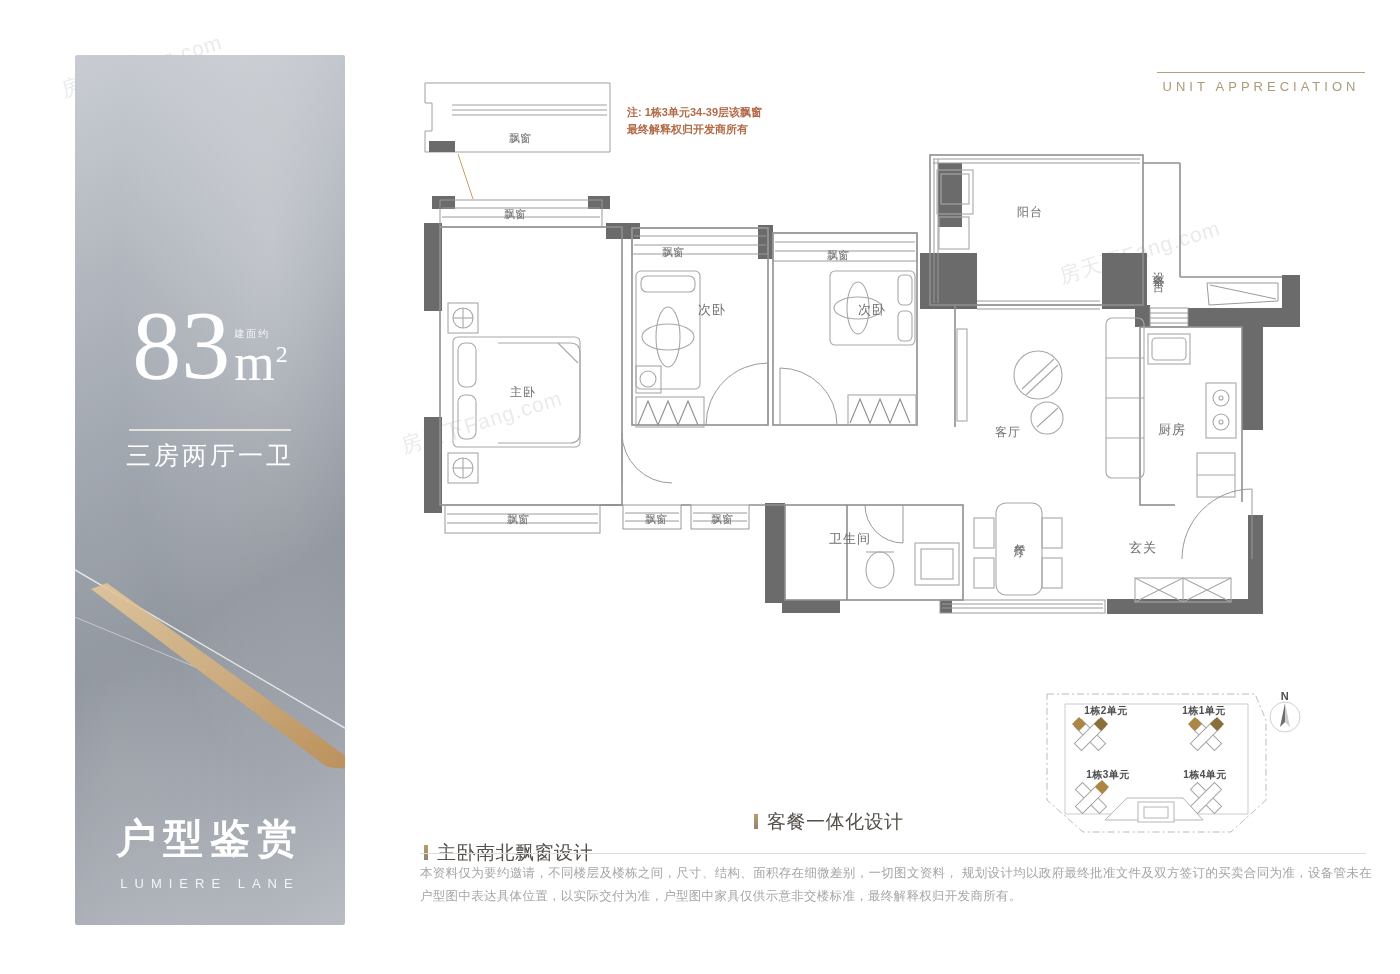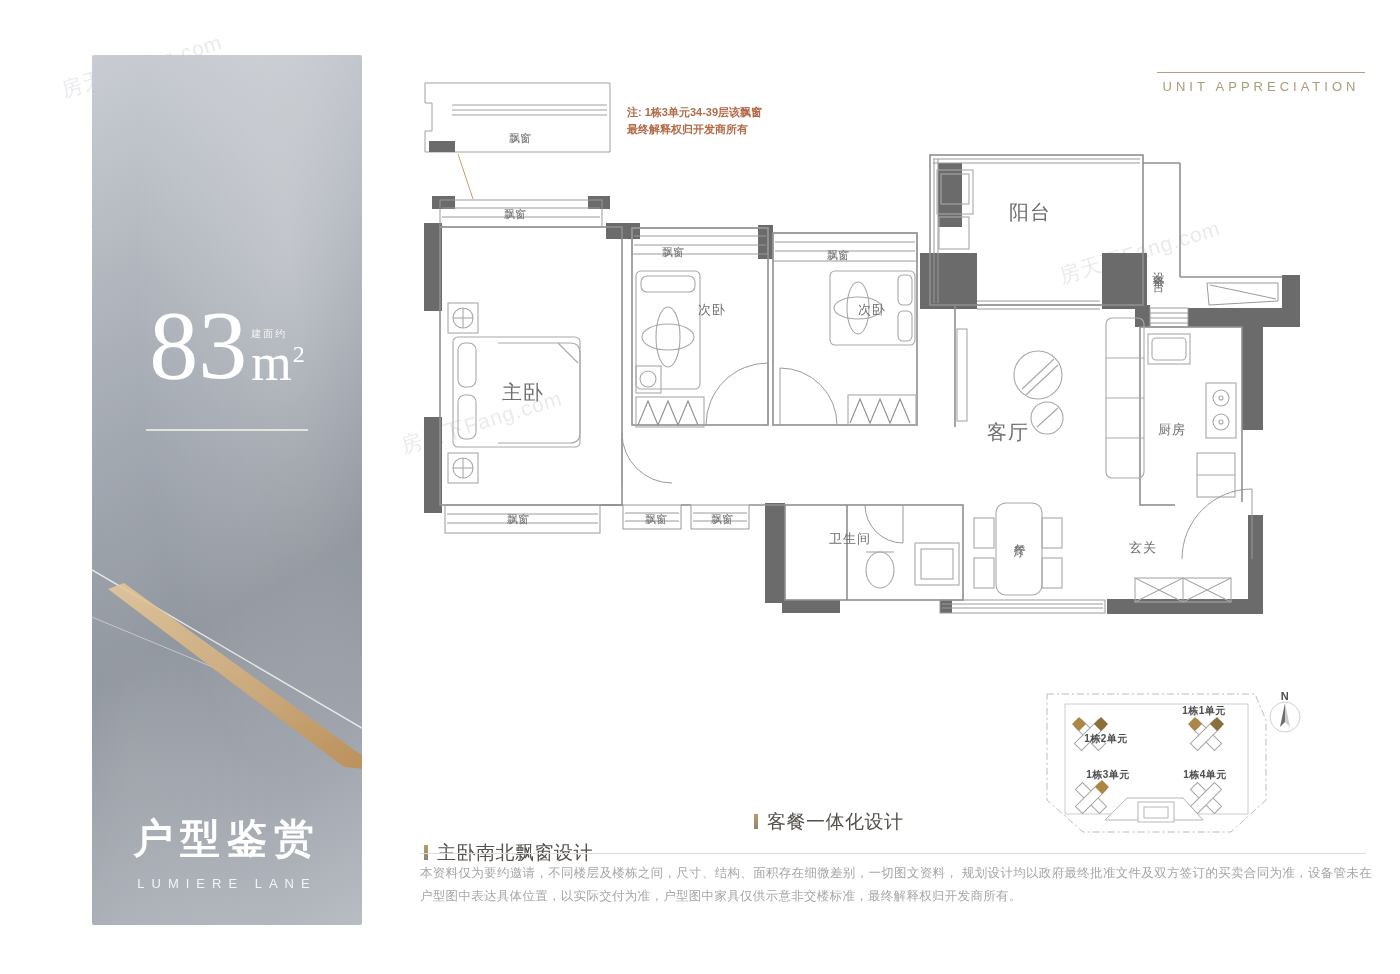--- a/index.html
+++ b/index.html
@@ -7,21 +7,21 @@
        font-family:"Liberation Sans",sans-serif;}
   .page{position:absolute;inset:0;}
 
   
   .wm{position:absolute;color:#9aa2ad;opacity:.22;font-size:21px;letter-spacing:1px;
       transform:rotate(-17deg);pointer-events:none;white-space:nowrap;}
 
   
   .panel{position:absolute;left:75px;top:55px;width:270px;height:870px;border-radius:2px;
          background:linear-gradient(152deg,#c9cdd3 0%,#b7bcc3 18%,#9aa0a9 45%,#8a9098 62%,#a2a7af 82%,#b8bcc3 100%);
-         overflow:hidden;margin-left:17px;}
+         overflow:hidden;}
   .panel::after{content:"";position:absolute;inset:0;
          background:radial-gradient(ellipse at 72% 22%,rgba(255,255,255,.28),transparent 55%),
                     radial-gradient(ellipse at 15% 80%,rgba(255,255,255,.10),transparent 50%);}
   .panel svg{position:absolute;inset:0;}
   .area-row{position:absolute;top:252px;left:0;width:100%;display:flex;justify-content:center;
             align-items:flex-end;color:#fff;z-index:2;}
   .area-num{font-family:"Liberation Serif",serif;font-size:98px;line-height:.78;font-weight:400;}
   .unit-col{display:flex;flex-direction:column;align-items:flex-start;margin-left:4px;}
   .area-prefix{font-size:10px;letter-spacing:2px;opacity:.85;margin-bottom:1px;}
   .area-unit{font-family:"Liberation Serif",serif;font-size:52px;line-height:.8;}
@@ -37,21 +37,21 @@
 
   
   .ua-line{position:absolute;left:1157px;top:72px;width:208px;height:1px;background:#b3a179;}
   .ua-text{position:absolute;left:1157px;top:79px;width:208px;text-align:center;color:#ab9c77;
            font-size:13px;letter-spacing:4px;}
 
   
   .plan-svg{position:absolute;left:410px;top:75px;}
   .rlabel{position:absolute;transform:translate(-50%,-50%);color:#6e6e6e;font-size:13px;
           letter-spacing:1px;white-space:nowrap;}
-  .rlabel.big{font-size:20px;}
+  .rlabel.big{font-size:12px;}
   .rlabel.small{font-size:11px;letter-spacing:0;}
   .rlabel.vert{writing-mode:vertical-rl;letter-spacing:3px;font-size:12px;}
   .plan-note{position:absolute;left:627px;top:104px;width:160px;color:#b26a47;font-size:11px;
           line-height:1.55;font-weight:bold;letter-spacing:0;}
 
   
   .site-svg{position:absolute;left:1035px;top:672px;}
   .slabel{position:absolute;transform:translate(-50%,-50%);color:#4d4d4d;font-size:10px;
           font-weight:bold;letter-spacing:.5px;white-space:nowrap;}
 
@@ -89,20 +89,21 @@
       <polygon points="16,534 32,528 272,702 272,714 252,712" fill="url(#goldg)" opacity=".88"></polygon>
     </svg>
     <div class="area-row">
       <span class="area-num">83</span>
       <span class="unit-col">
         <span class="area-prefix">建面约</span>
         <span class="area-unit"><span>m</span><span class="area-sup">2</span></span>
       </span>
     </div>
     <div class="panel-divider"></div>
+    <div class="panel-layout">三房两厅一卫</div>
     <div class="panel-title">户型鉴赏</div>
     <div class="panel-sub">LUMIERE LANE</div>
   </aside>
 
   <div class="ua-line"></div>
   <div class="ua-text">UNIT APPRECIATION</div>
 
   <svg class="plan-svg" width="900" height="585" viewBox="0 0 900 585">
 
     <g stroke="#a0a0a0" fill="none" stroke-width="1">
@@ -338,21 +339,21 @@
       <rect x="103" y="130" width="36" height="20"></rect>
       <rect x="109" y="135" width="24" height="11"></rect>
     </g>
     <g transform="translate(250,45)">
       <circle r="15" fill="none" stroke="#d0d0d0"></circle>
       <polygon points="0,-14 5,10 0,5" fill="#cccccc"></polygon>
       <polygon points="0,-14 -5,10 0,5" fill="#6e6e6e"></polygon>
     </g>
   </svg>
   <div class="slabel" style="left:1285px;top:696px;font-size:11px;">N</div>
-  <div class="slabel" style="left:1106px;top:711px;margin-top:28px;">1栋2单元</div>
+  <div class="slabel" style="left:1106px;top:711px;">1栋2单元</div>
   <div class="slabel" style="left:1204px;top:711px;">1栋1单元</div>
   <div class="slabel" style="left:1108px;top:775px;">1栋3单元</div>
   <div class="slabel" style="left:1205px;top:775px;">1栋4单元</div>
 
   <div class="feature" style="left:424px;top:795px;margin-top:45px;">
     <span class="fbar"></span><span>主卧南北飘窗设计</span>
   </div>
   <div class="feature" style="left:754px;top:809px;">
     <span class="fbar"></span><span>客餐一体化设计</span>
   </div>

